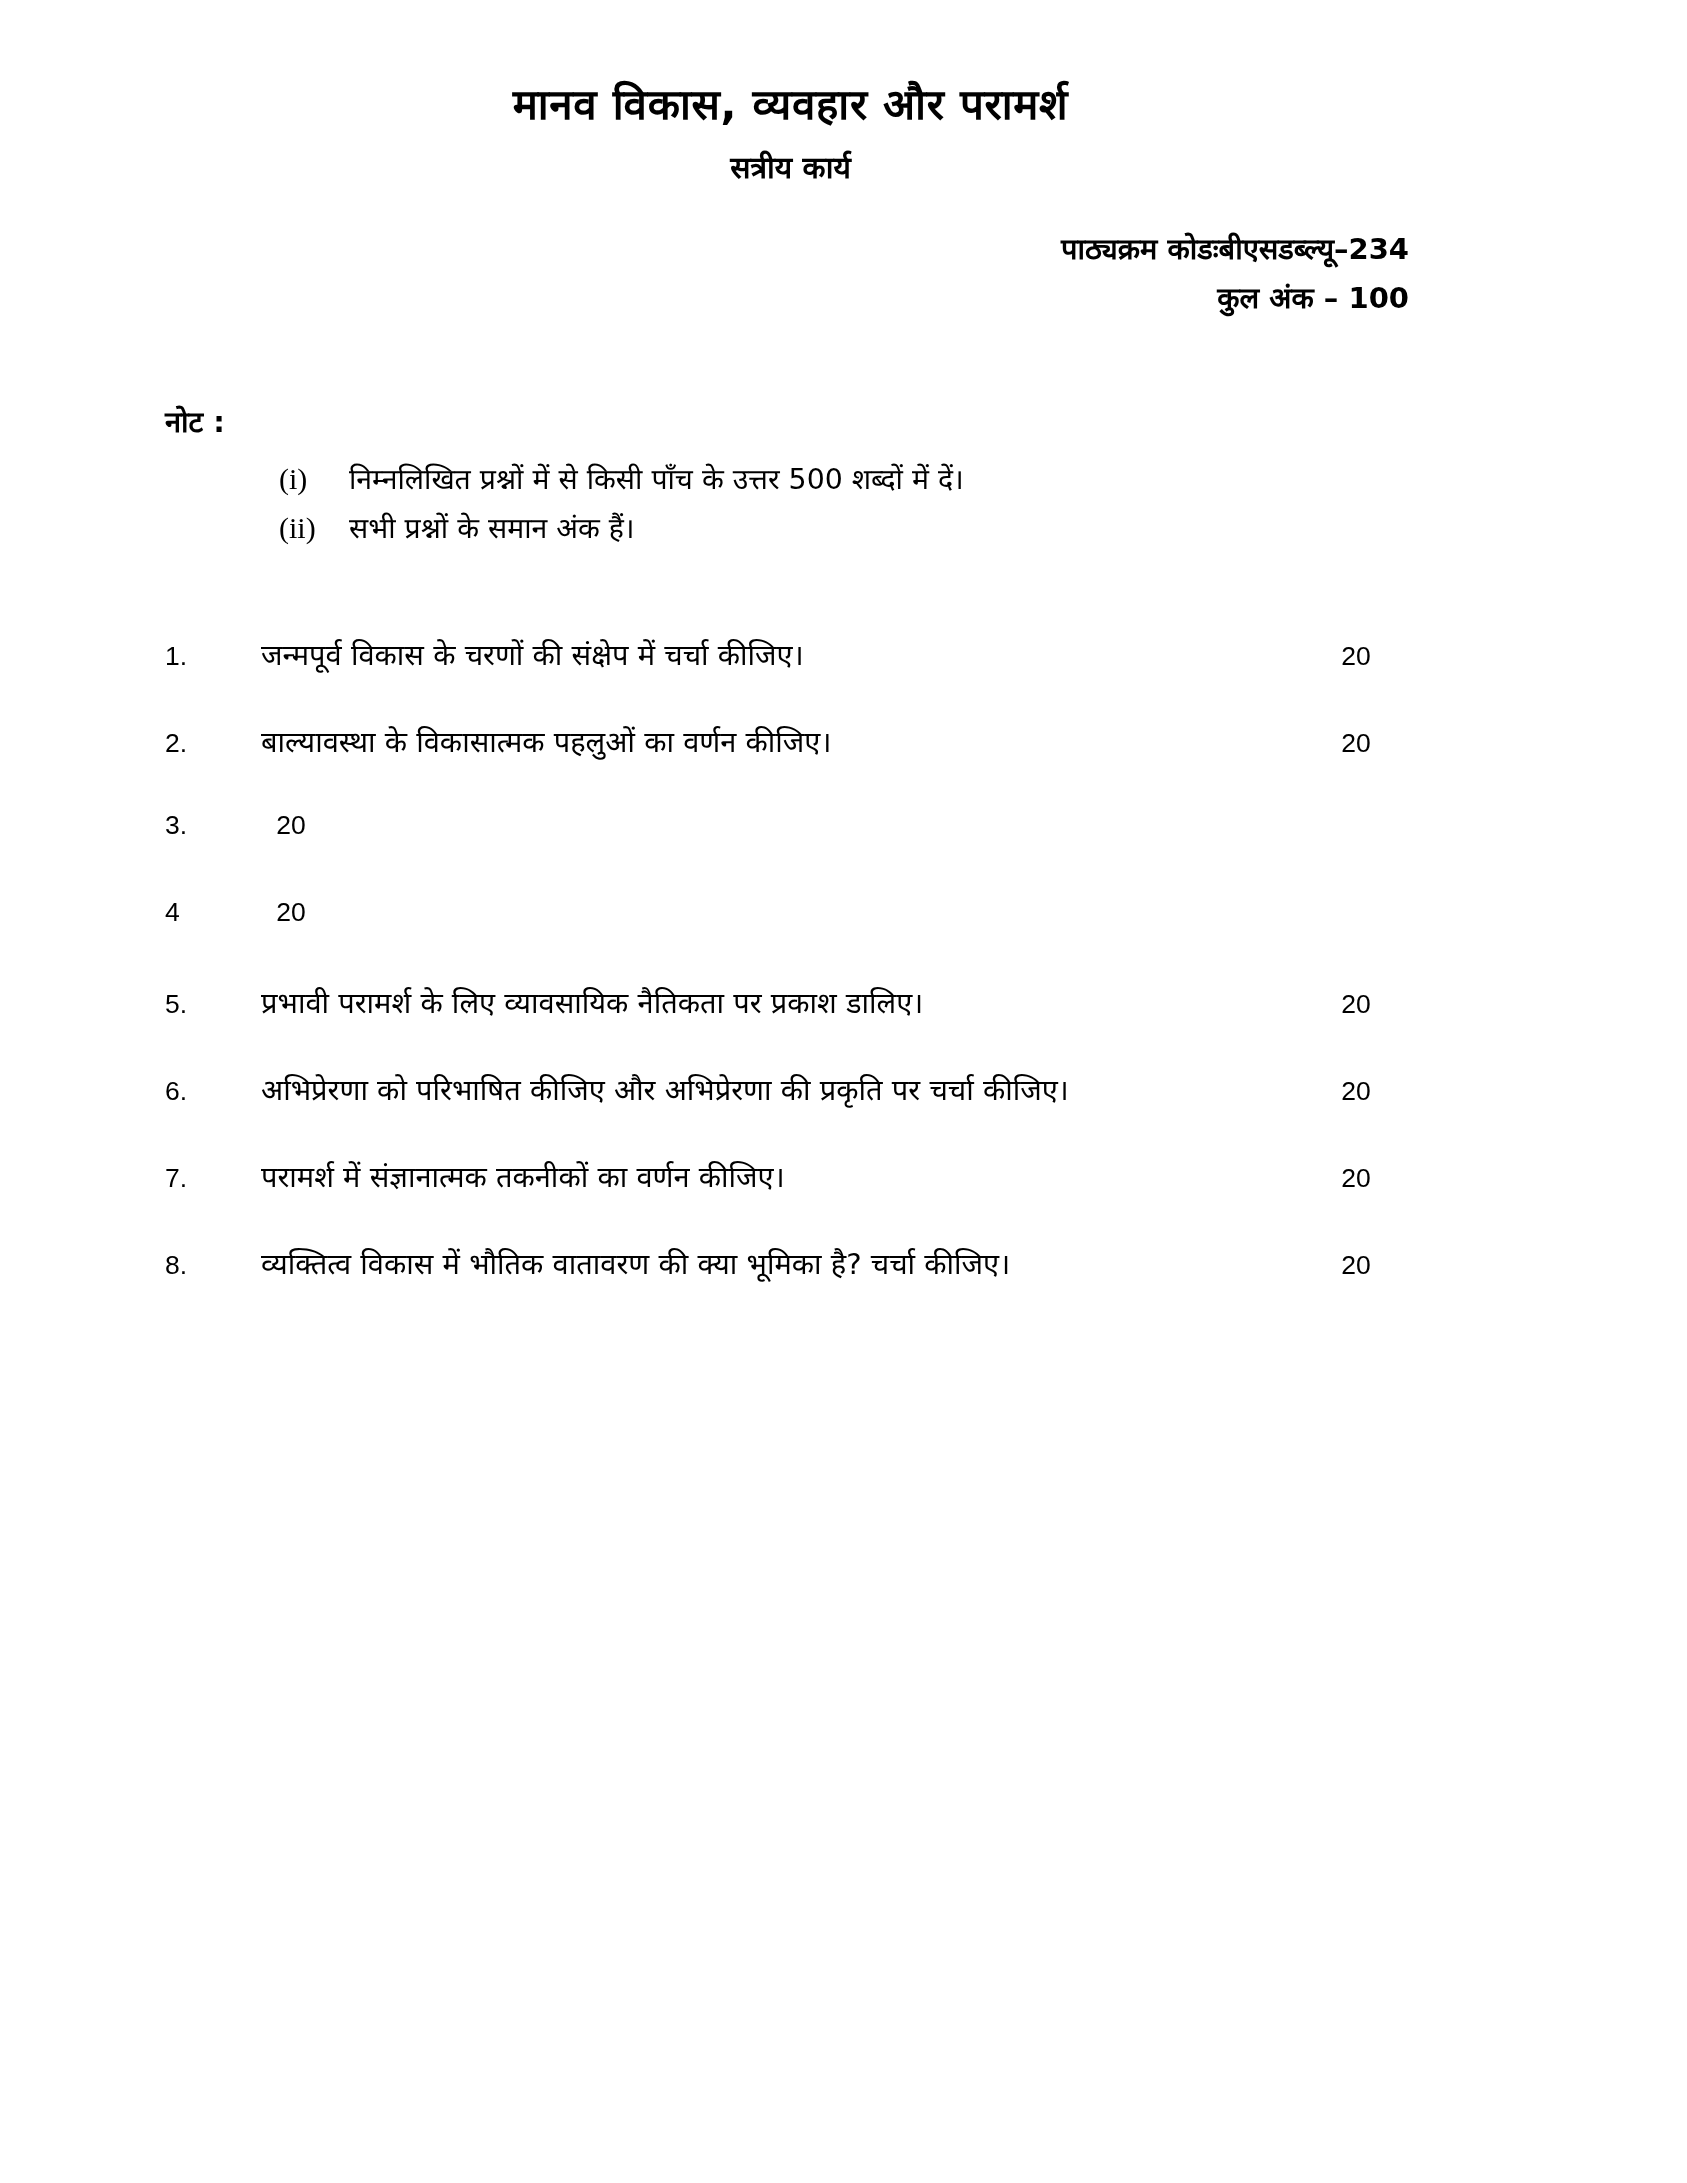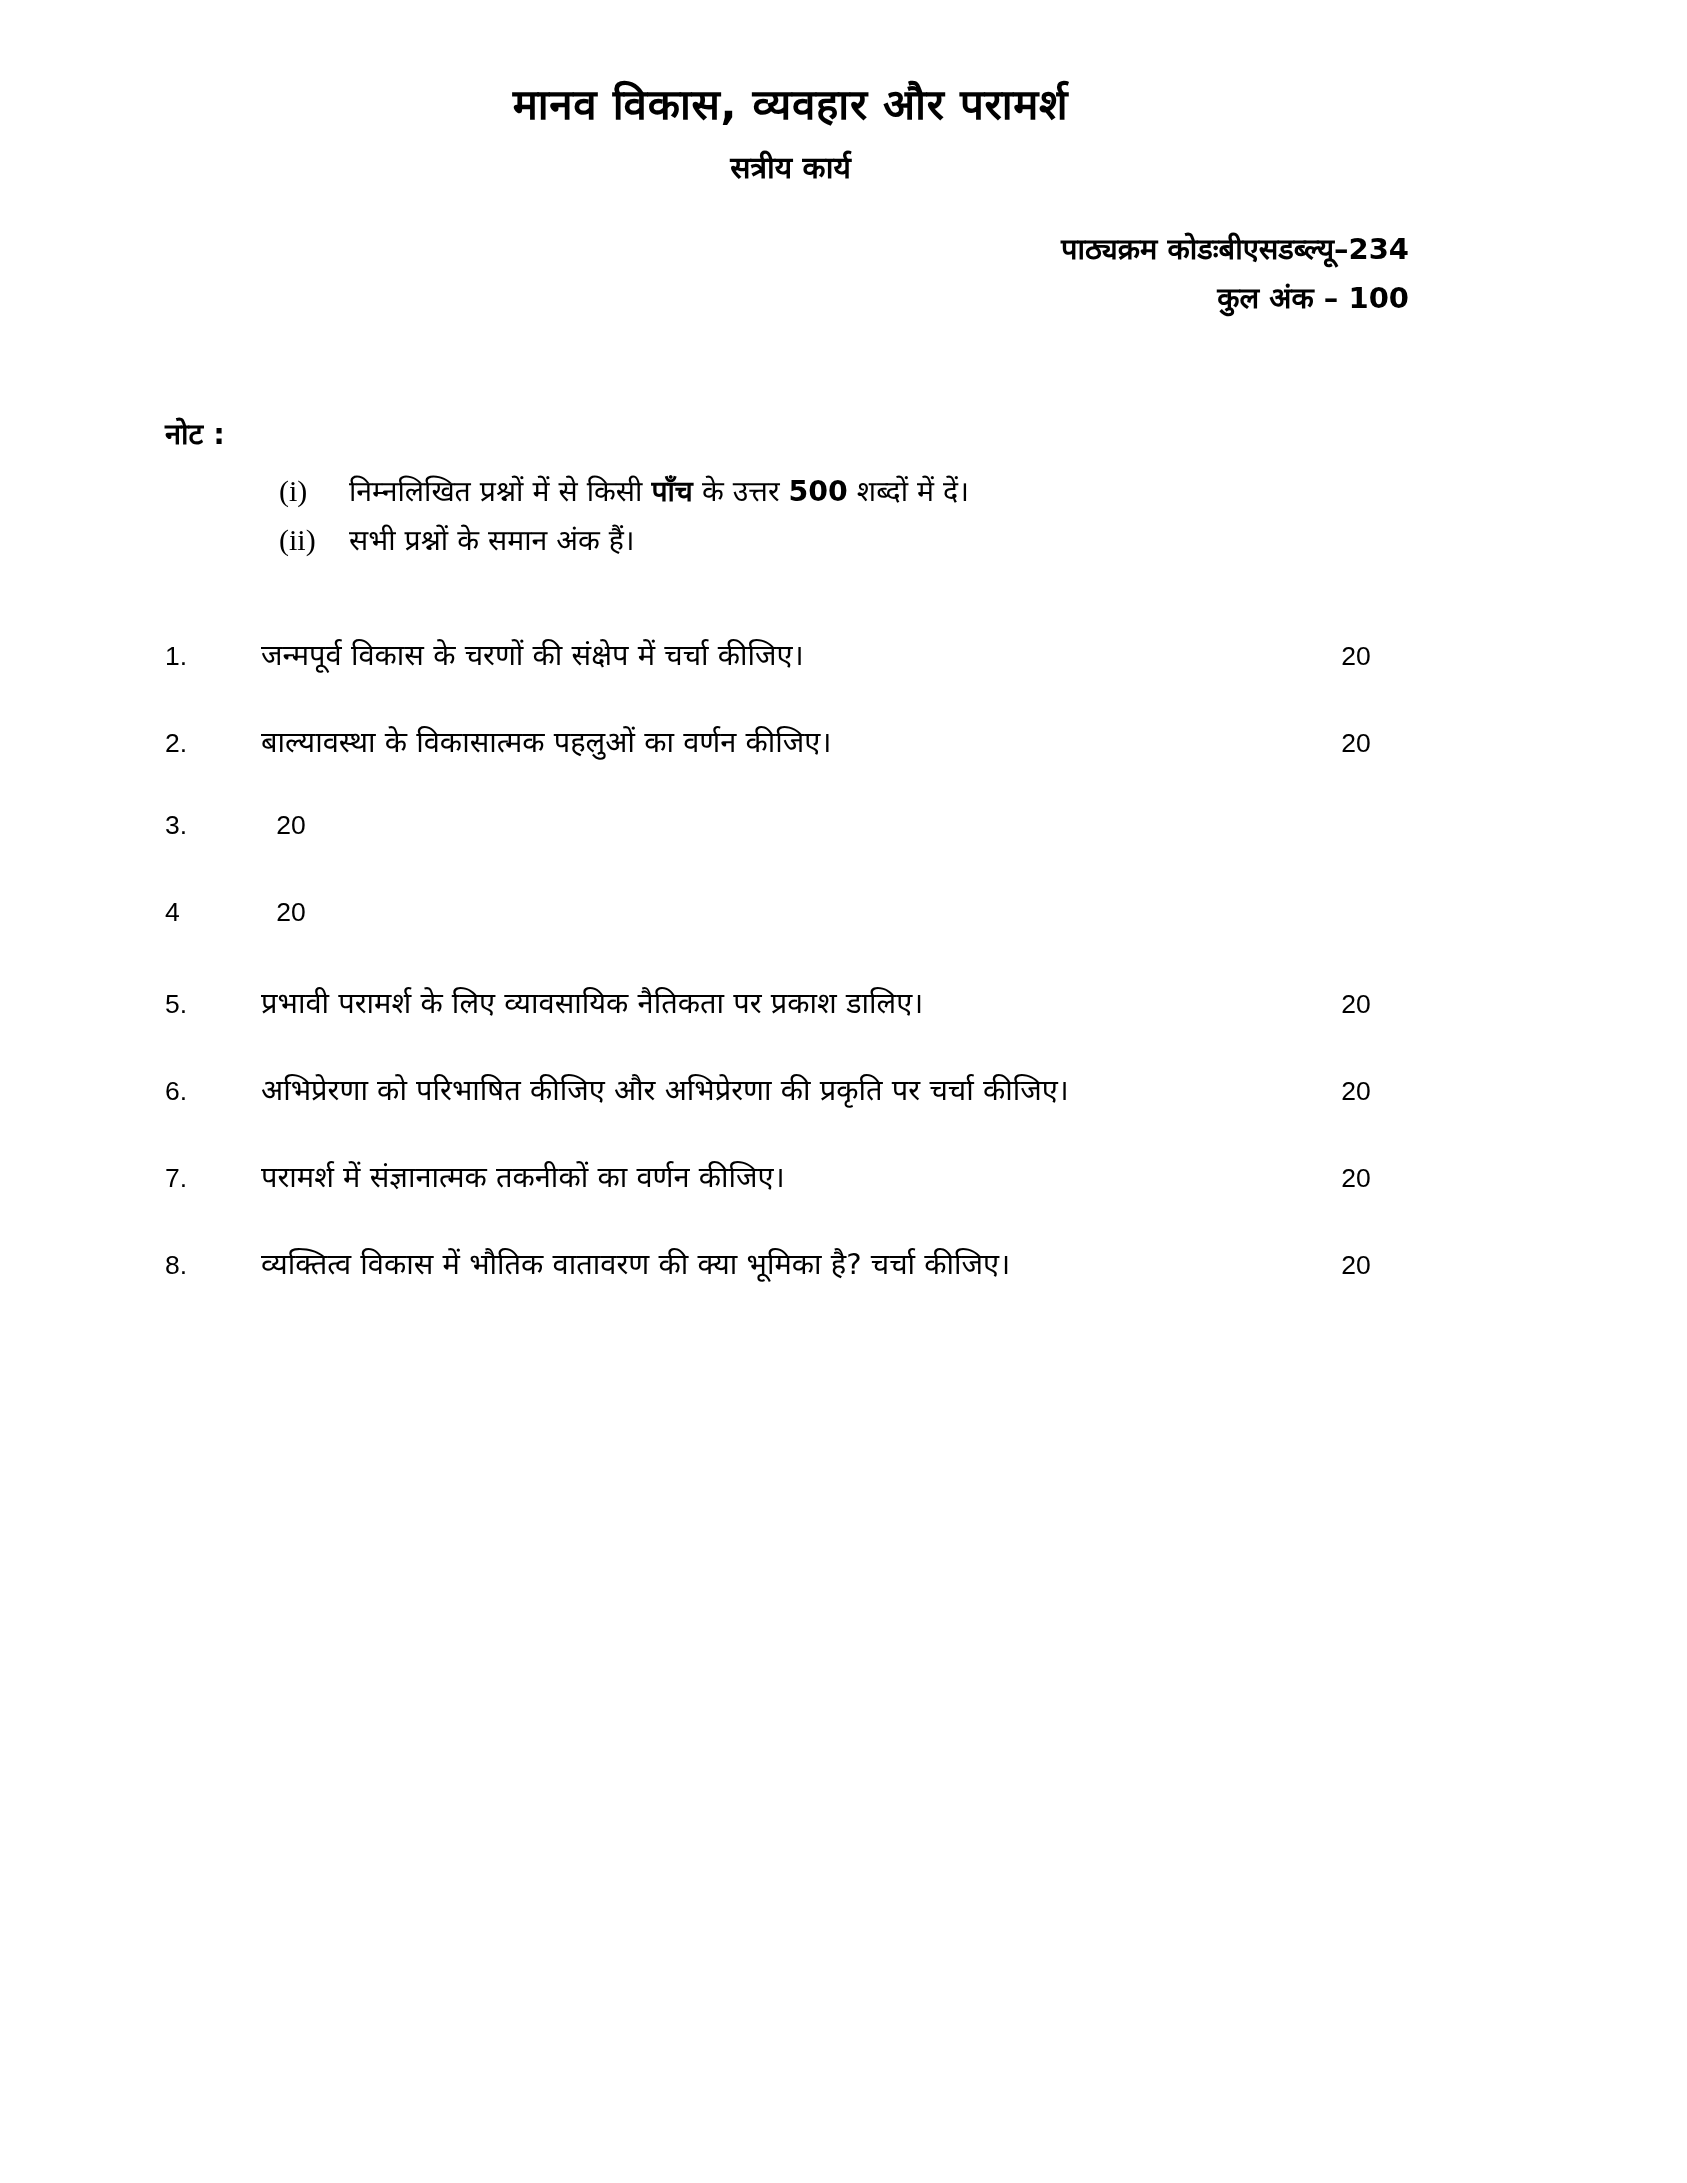--- a/index.html
+++ b/index.html
@@ -48,21 +48,20 @@
     line-height: 49px;
     white-space: nowrap;
   }
 
   
   .note {
     position: absolute;
     top: 401px;
     left: 165px;
     right: 278px;
-    margin-top: 12px;
   }
   .note-label {
     font-size: 29px;
     font-weight: 700;
   }
   .note-items {
     margin-top: 17px;
     margin-left: 114px;
   }
   .note-item {
@@ -71,21 +70,21 @@
     font-size: 28.4px;
     line-height: 44px;
     margin-bottom: 4px;
   }
   .note-marker {
     width: 70px;
     flex: 0 0 70px;
     font-family: "Liberation Serif", serif;
     font-size: 30px;
   }
-  .note-text b { font-weight: 700; }
+  .note-text b { font-weight: 400; }
 
   
   .questions {
     position: absolute;
     top: 636px;
     left: 165px;
     right: 301px;
   }
   .q-row {
     display: flex;

